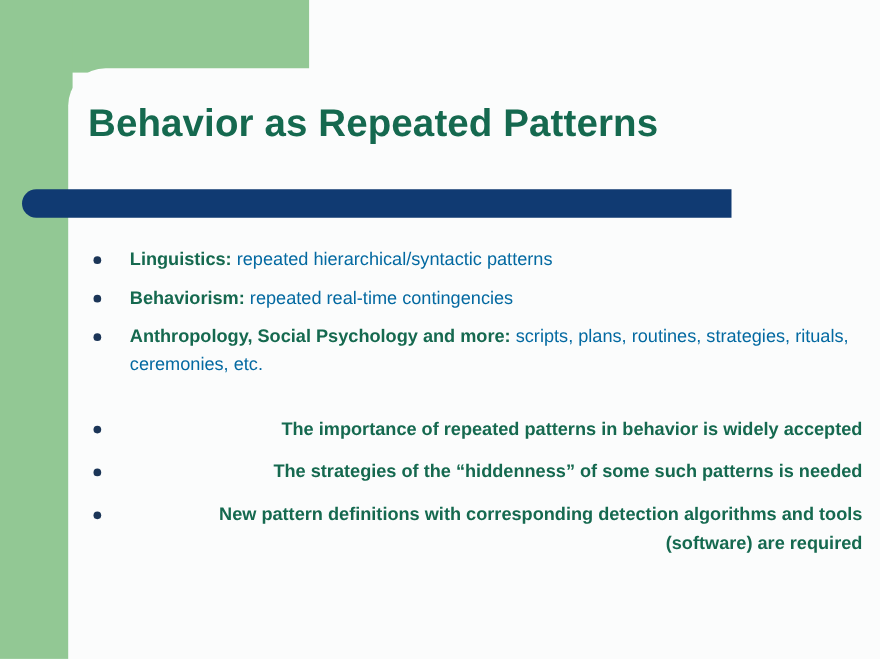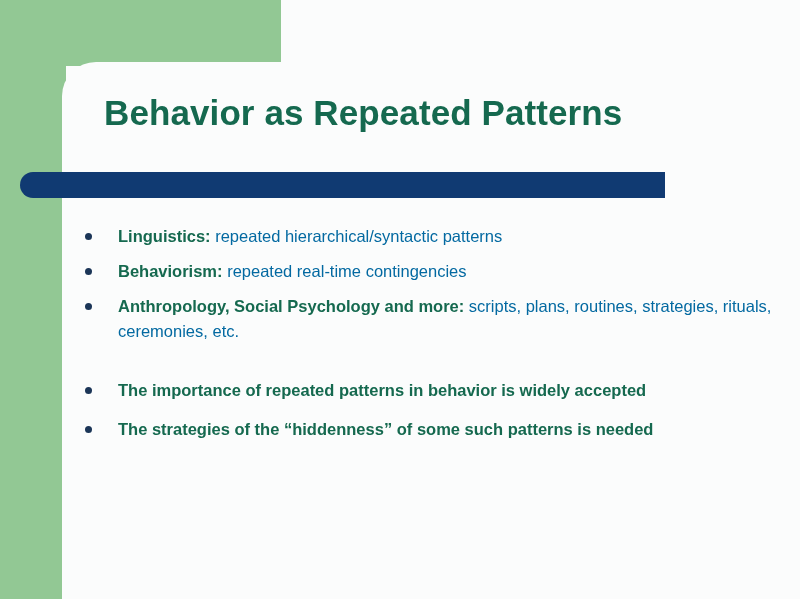--- a/index.html
+++ b/index.html
@@ -56,21 +56,21 @@
     width: 645px;
     height: 26px;
     background: #103a72;
     border-top-left-radius: 13px;
     border-bottom-left-radius: 13px;
   }
 
   
   .title {
     position: absolute;
-    left: 104px;
+    left: 80px;
     top: 93px;
     width: 660px;
     margin: 0;
     font-size: 35px;
     font-weight: bold;
     letter-spacing: 0.1px;
     color: #15694f;
     line-height: 1.12;
     white-space: nowrap;
   }
@@ -120,20 +120,21 @@
   }
   .rest {
     font-weight: normal;
     color: #0369a1;
   }
   
   .group-two li.bullet {
     font-weight: bold;
     color: #15694f;
     margin-bottom: 14px;
+    text-align: right;
   }
   .group-two li.bullet .rest {
     font-weight: bold;
     color: #15694f;
   }
   .gap {
     white-space: pre;
   }
 </style>
 </head>
@@ -167,16 +168,20 @@
 
     <ul class="bullets group-two">
       <li class="bullet">
         <span class="dot"></span>
         <span class="rest">The importance of repeated patterns in behavior is widely accepted</span>
       </li>
       <li class="bullet">
         <span class="dot"></span>
         <span class="rest">The strategies of the “hiddenness” of some such patterns is needed</span>
       </li>
+      <li class="bullet">
+        <span class="dot"></span>
+        <span class="rest">New pattern definitions with corresponding detection algorithms and tools (software) are required</span>
+      </li>
     </ul>
 
   </div>
 </div>
 
 </body></html>

